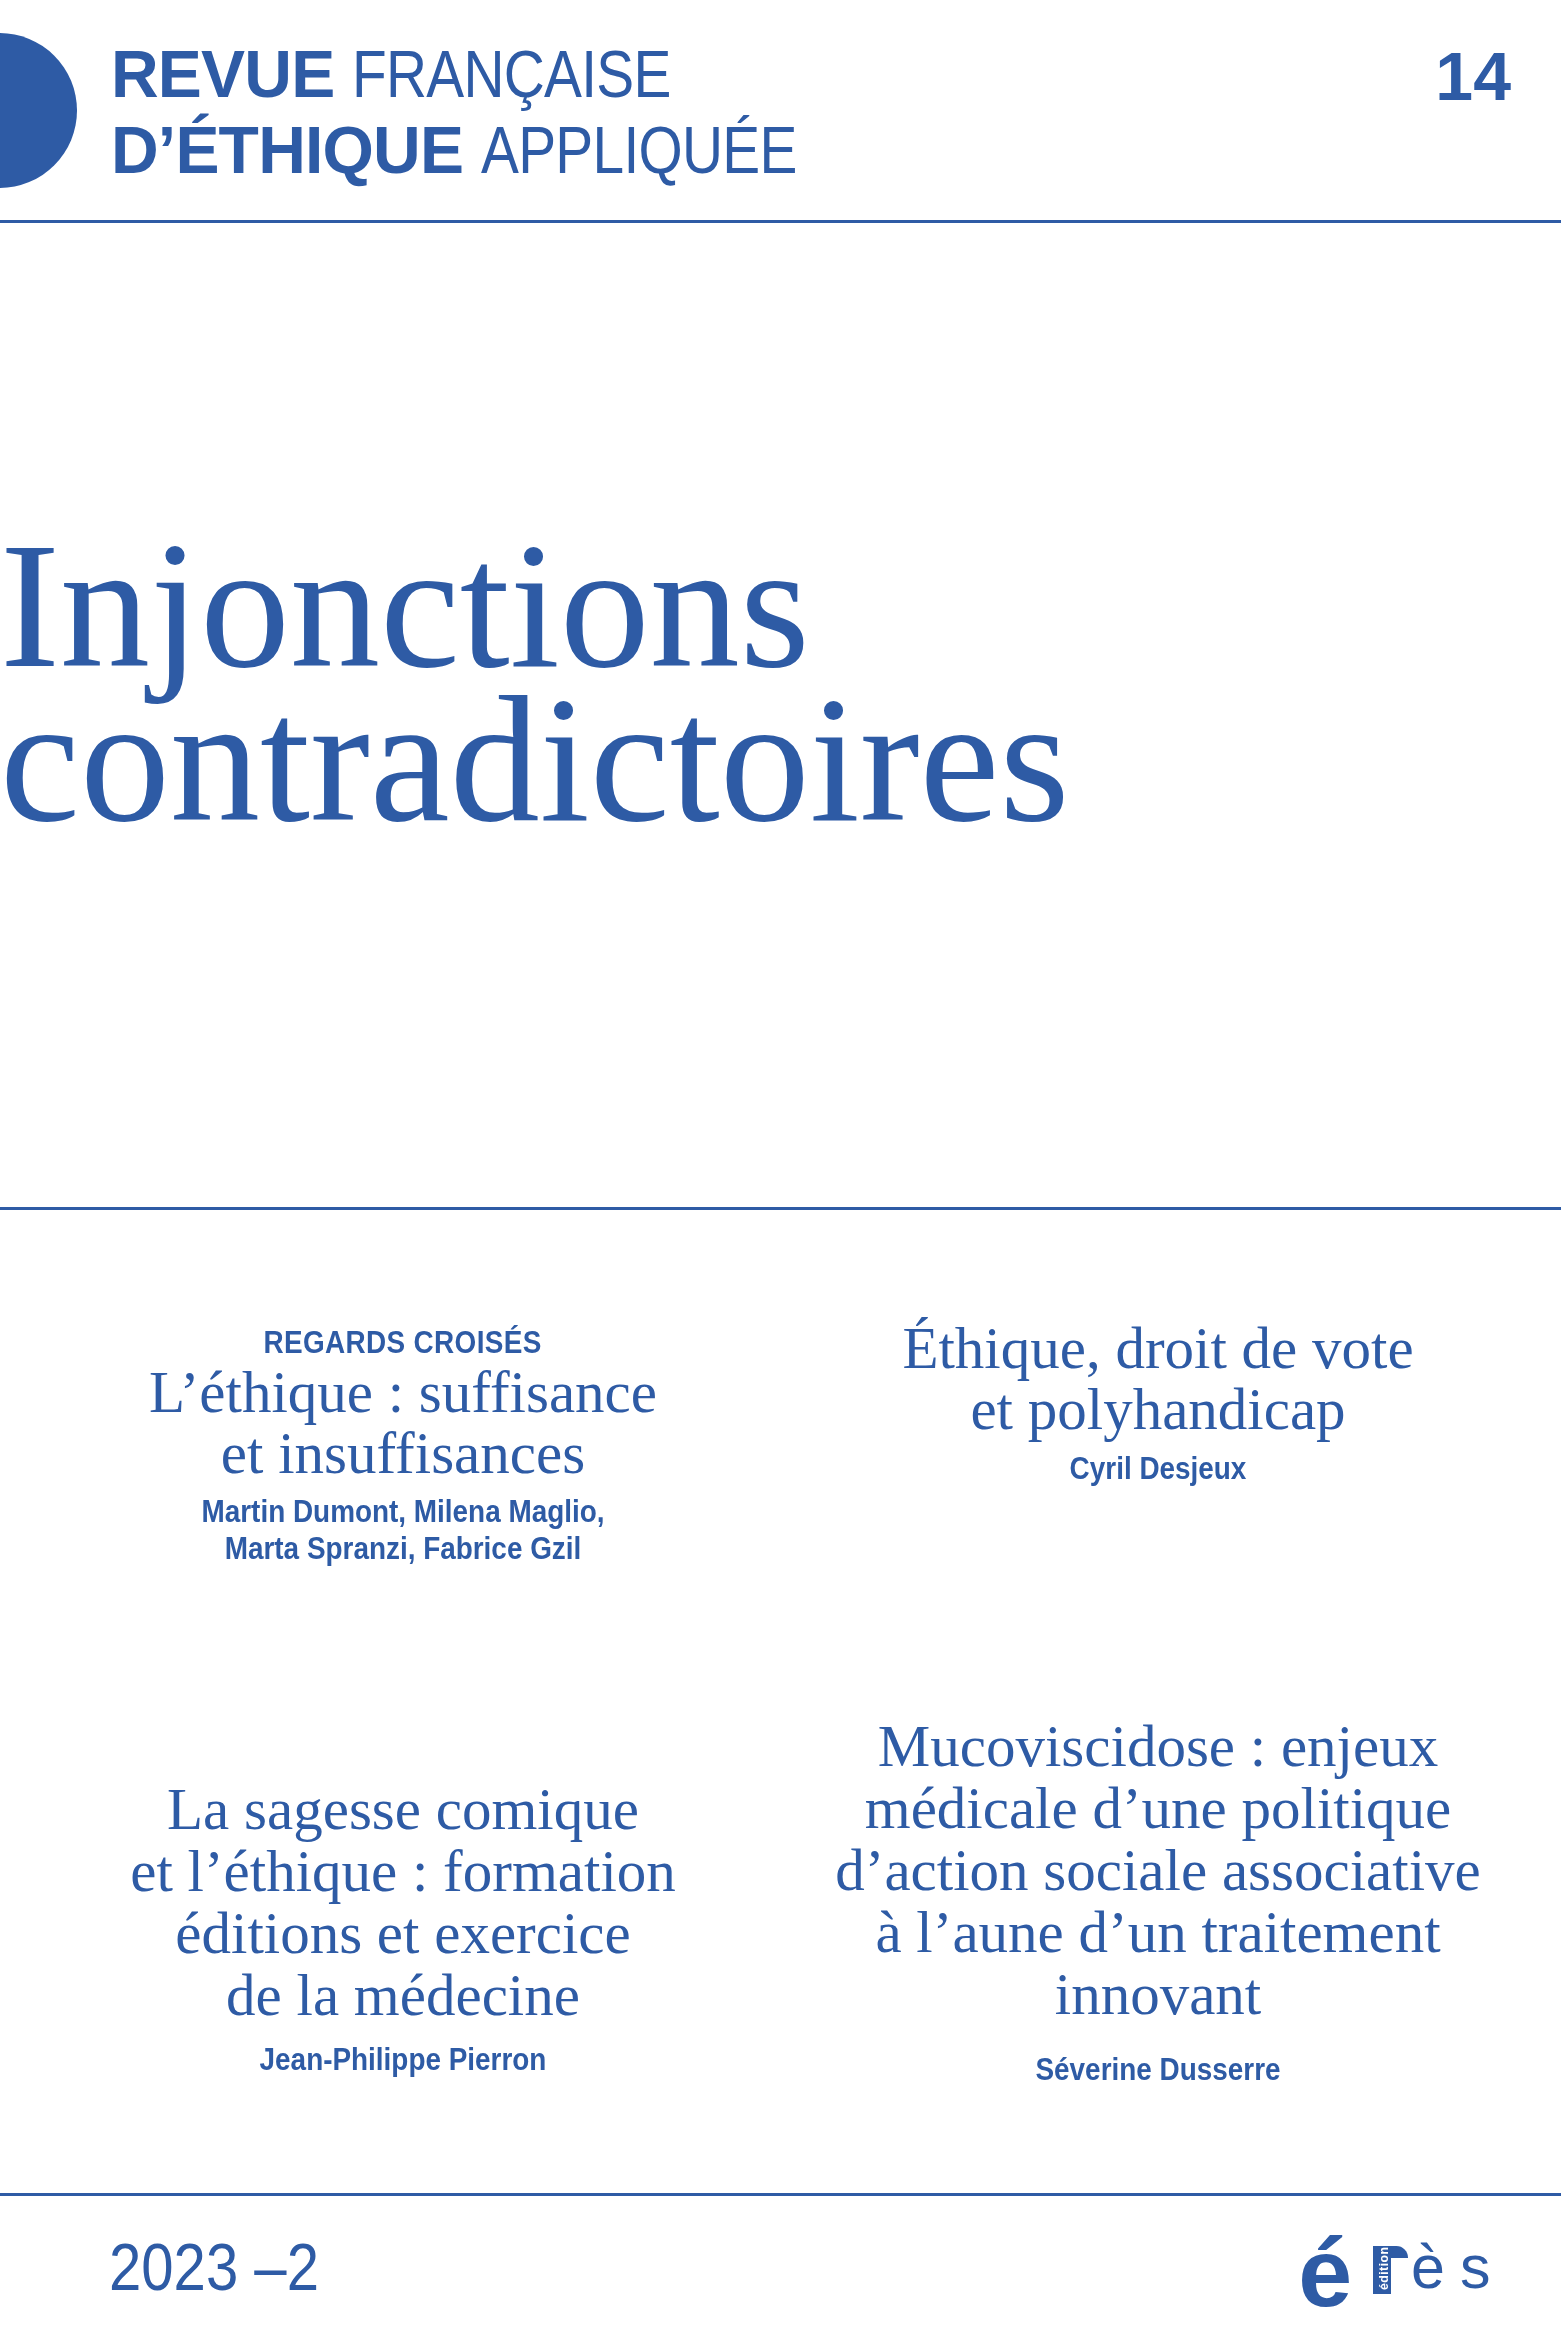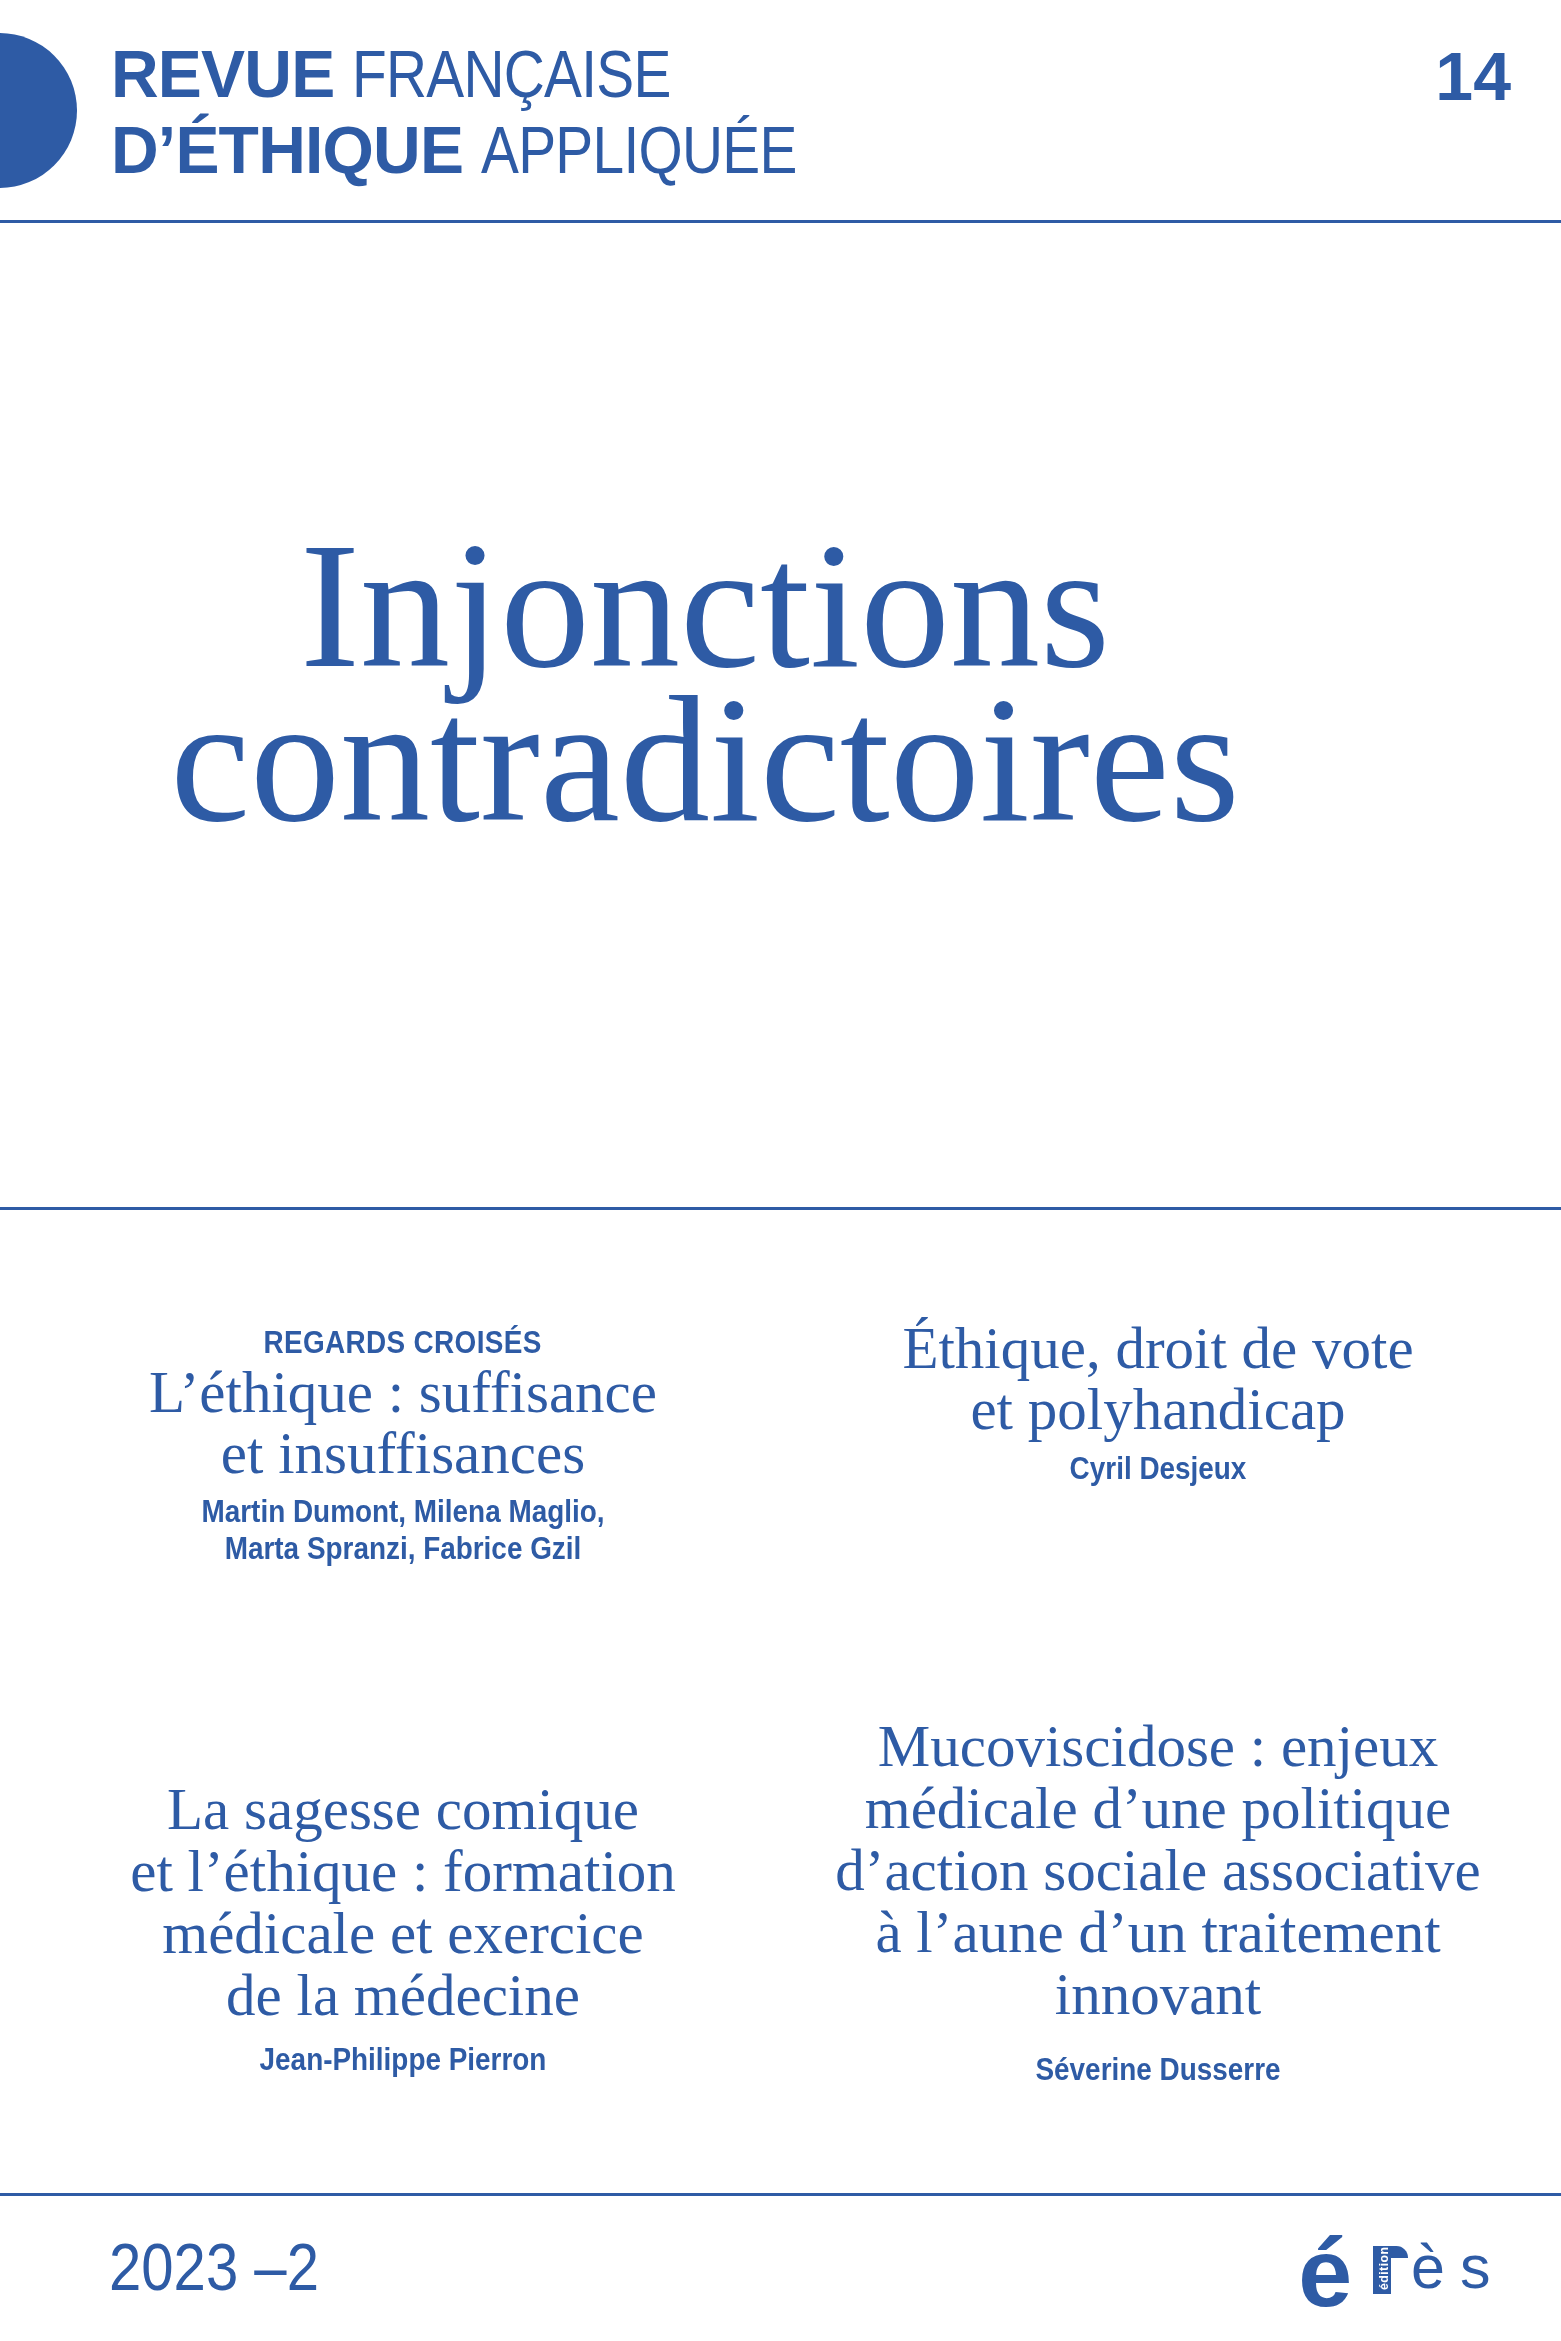--- a/index.html
+++ b/index.html
@@ -9,21 +9,21 @@
   
   .half-circle { position: absolute; left: -78px; top: 33px; width: 155px; height: 155px; border-radius: 50%; background: #2e5ba5; }
   .masthead { position: absolute; left: 111px; top: 36px; font-family: "Liberation Sans", sans-serif; font-size: 66px; line-height: 76px; white-space: nowrap; letter-spacing: -0.8px; }
   .masthead .line { display: block; height: 76px; }
   .masthead .strong { font-weight: 700; }
   .masthead .light { font-weight: 400; transform-origin: left; }
   .masthead .cond { display: inline-block; transform: scaleX(0.86); transform-origin: left center; }
   .issue-number { position: absolute; right: 50px; top: 38px; font-family: "Liberation Sans", sans-serif; font-weight: 700; font-size: 68px; line-height: 76px; }
 
   
-  .main-title { position: absolute; left: 0; width: 1410px; top: 529px; text-align: center; font-family: "Liberation Serif", serif; font-size: 180px; line-height: 154px; font-weight: 400; }
+  .main-title { position: absolute; left: 0; width: 1410px; top: 529px; font-family: "Liberation Serif", serif; font-size: 180px; line-height: 154px; font-weight: 400; }
   .main-title span { display: block; }
 
   
   .article { position: absolute; width: 710px; text-align: center; }
   .article.left { left: 48px; }
   .article.right { left: 803px; }
   .kicker { font-family: "Liberation Sans", sans-serif; font-weight: 700; font-size: 31px; line-height: 38px; letter-spacing: 0.4px; }
   .a-title { font-family: "Liberation Serif", serif; font-size: 59px; line-height: 61px; }
   .a-title span { display: block; }
   .a-authors { font-family: Liberation Sans, sans-serif; font-weight: 700; font-size: 31px; line-height: 37px; }
@@ -93,21 +93,21 @@
     <span>
         <span class="cond-text">Cyril Desjeux</span>
       </span>
   </div>
 </div>
 
 <div class="article left" style="top:1778px;">
   <div class="a-title" style="line-height:62px;">
     <span>La sagesse comique</span>
     <span>et l’éthique : formation</span>
-    <span>médicale et exercice</span>
+    <span>éditions et exercice</span>
     <span>de la médecine</span>
   </div>
   <div class="a-authors" style="margin-top:15px;">
     <span>
         <span class="cond-text">Jean-Philippe Pierron</span>
       </span>
   </div>
 </div>
 
 <div class="article right" style="top:1715px;">

